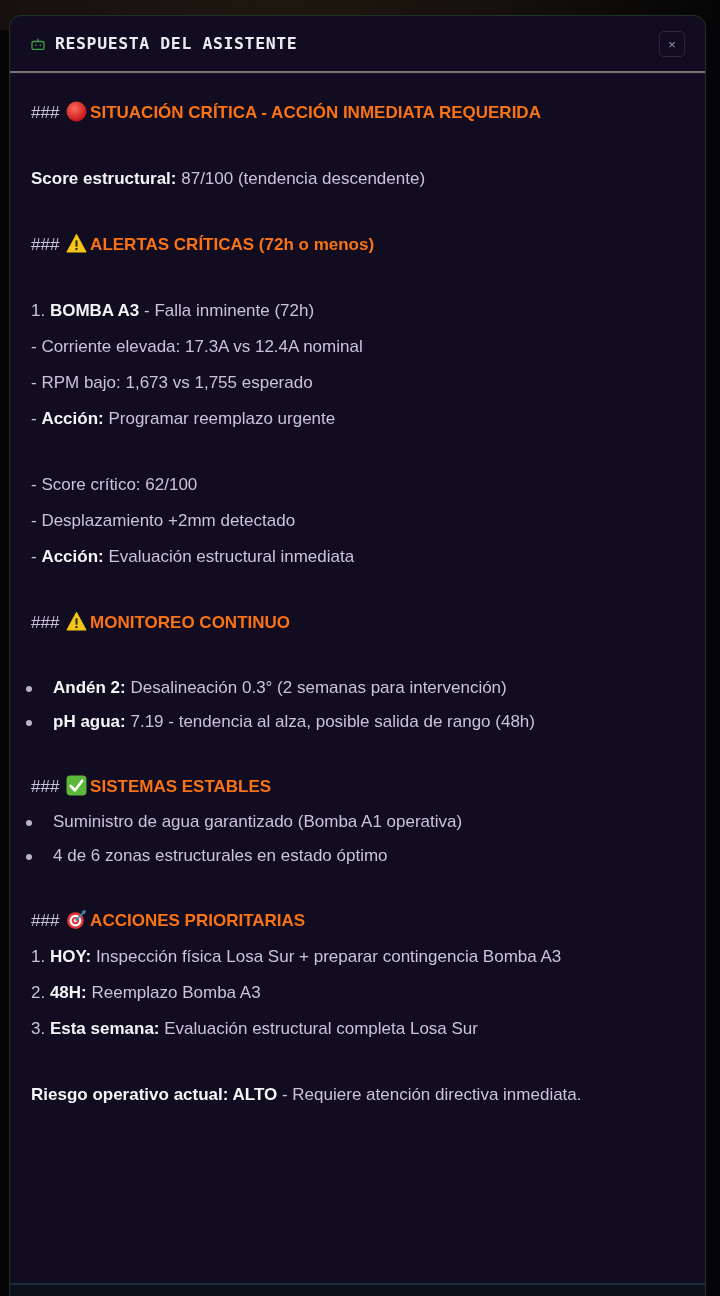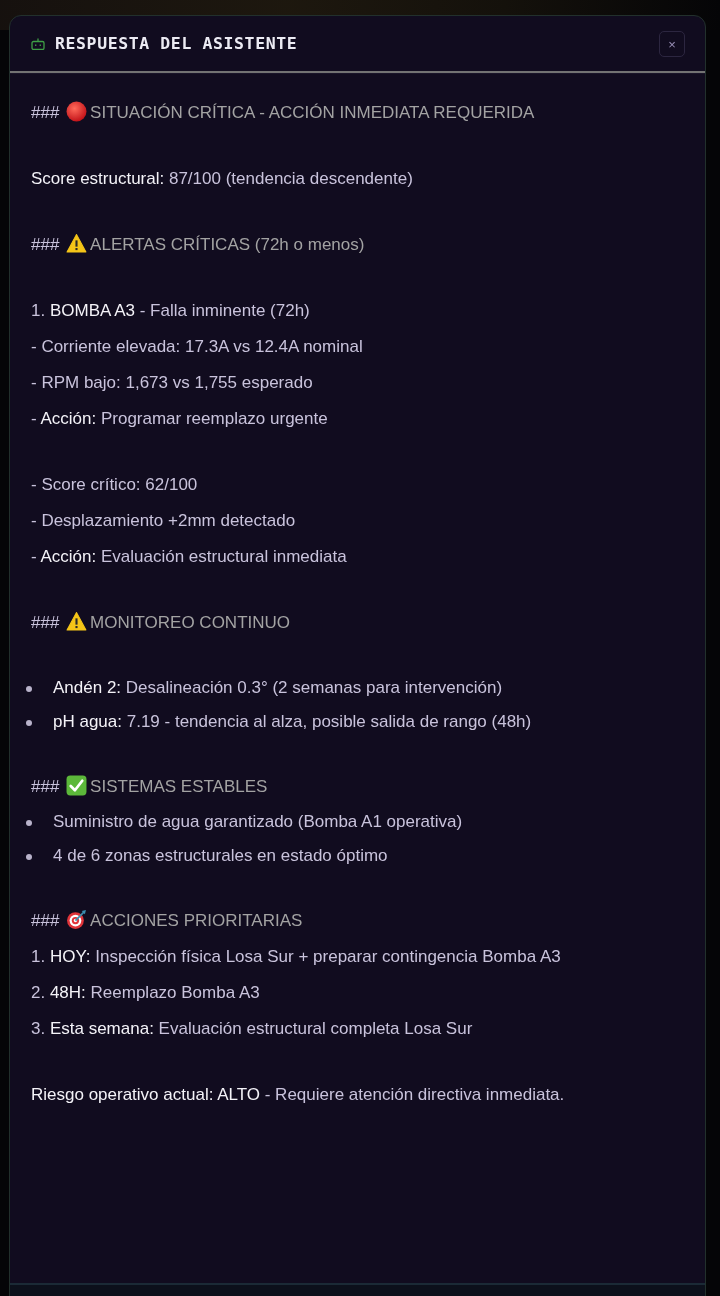--- a/index.html
+++ b/index.html
@@ -81,22 +81,22 @@
   .modal-body {
     padding: 22px 21px 0 21px;
     color: #c9c3dc;
     font-size: 17px;
     line-height: 36px;
   }
   .line { white-space: nowrap; min-height: 36px; }
   .gap { height: 30px; }
   .h3 { color: #ecebf3; }
   .h3 .hashes { color: #c9c3dc; font-weight: normal; }
-  .h3 .title { font-weight: normal; color: #a3a3a3; }
-  b, .strong { font-weight: normal; color: #f4f3f8; }
+  .h3 .title { font-weight: bold; color: #f97316; }
+  b, .strong { font-weight: bold; color: #f4f3f8; }
   .emoji {
     display: inline-block;
     width: 21px; height: 21px;
     vertical-align: -4px;
     margin: 0 3px 0 2px;
   }
   ul.bullets {
     list-style: none;
     padding: 0;
     margin: 0;

